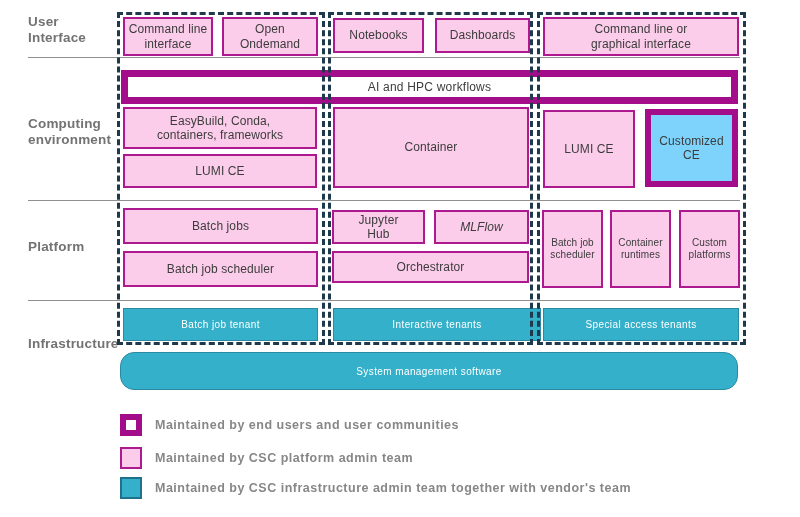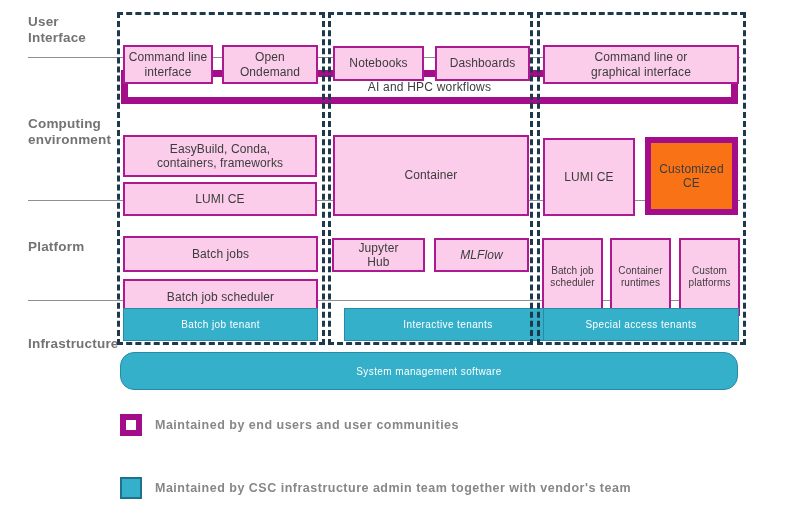--- a/index.html
+++ b/index.html
@@ -12,24 +12,24 @@
     color:#737373;white-space:pre-line;letter-spacing:.2px;
   }
   .sep{position:absolute;height:1px;background:#8f8f8f;}
   .dashed-col{
     position:absolute;top:12px;height:333px;border:3px dashed #1e394c;
     box-sizing:border-box;z-index:3;pointer-events:none;
   }
   .pbox{
     position:absolute;box-sizing:border-box;background:#fbcdea;border:2px solid #ad1a90;
     color:#3c3c3c;font-size:12px;line-height:1.2;display:flex;align-items:center;
-    justify-content:center;text-align:center;white-space:pre-line;z-index:2;letter-spacing:.1px;margin-top:28px;
+    justify-content:center;text-align:center;white-space:pre-line;z-index:2;letter-spacing:.1px;
   }
   .pbox.small{font-size:10px;}
-  .whitebox{background:#f97316;border:6px solid #a30d8a;}
+  .whitebox{background:#7dd3fc;border:6px solid #a30d8a;}
   .ai-bar{
     position:absolute;box-sizing:border-box;background:#ffffff;border:7px solid #a30d8a;
     color:#3c3c3c;font-size:12px;display:flex;align-items:center;justify-content:center;
     z-index:1;letter-spacing:.2px;
   }
   .tbox{
     position:absolute;box-sizing:border-box;background:#35b0ca;border:1px solid #2b8aa3;
     color:#ffffff;font-size:10px;display:flex;align-items:center;justify-content:center;
     text-align:center;z-index:2;letter-spacing:.4px;
   }
@@ -77,34 +77,39 @@
   <div class="pbox" style="left:333px;top:107px;width:196px;height:81px;">Container</div>
   <div class="pbox" style="left:543px;top:110px;width:92px;height:78px;">LUMI CE</div>
   <div class="pbox whitebox" style="left:645px;top:109px;width:93px;height:78px;">Customized
 CE</div>
 
   <div class="pbox" style="left:123px;top:208px;width:195px;height:36px;">Batch jobs</div>
   <div class="pbox" style="left:123px;top:251px;width:195px;height:36px;">Batch job scheduler</div>
   <div class="pbox" style="left:332px;top:210px;width:93px;height:34px;">Jupyter
 Hub</div>
   <div class="pbox" style="left:434px;top:210px;width:95px;height:34px;font-style:italic;">MLFlow</div>
+  <div class="pbox" style="left:332px;top:251px;width:197px;height:32px;">Orchestrator</div>
   <div class="pbox small" style="left:542px;top:210px;width:61px;height:78px;">Batch job
 scheduler</div>
   <div class="pbox small" style="left:610px;top:210px;width:61px;height:78px;">Container
 runtimes</div>
   <div class="pbox small" style="left:679px;top:210px;width:61px;height:78px;">Custom
 platforms</div>
 
   <div class="tbox" style="left:123px;top:308px;width:195px;height:33px;">Batch job tenant</div>
-  <div class="tbox" style="left:344px;top:308px;width:208px;height:33px;">Interactive tenants</div>
+  <div class="tbox" style="left:333px;top:308px;width:208px;height:33px;">Interactive tenants</div>
   <div class="tbox" style="left:543px;top:308px;width:196px;height:33px;">Special access tenants</div>
   <div class="tbox" style="left:120px;top:352px;width:618px;height:38px;border-radius:14px;">System management software</div>
 
   <div class="legend-row" style="left:120px;top:414px;">
     <div class="swatch end-users"></div>
     <div class="legend-label">Maintained by end users and user communities</div>
+  </div>
+  <div class="legend-row" style="left:120px;top:447px;">
+    <div class="swatch platform-admin"></div>
+    <div class="legend-label">Maintained by CSC platform admin team</div>
   </div>
   <div class="legend-row" style="left:120px;top:477px;">
     <div class="swatch infra-admin"></div>
     <div class="legend-label">Maintained by CSC infrastructure admin team together with vendor's team</div>
   </div>
 
 </div>
 
 </body></html>

